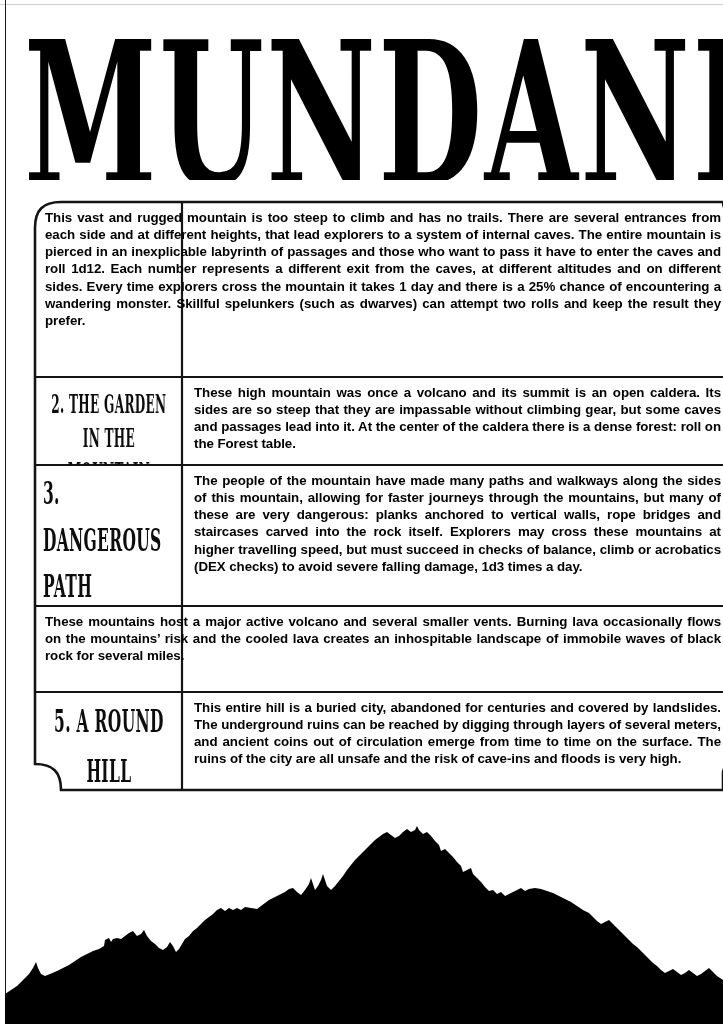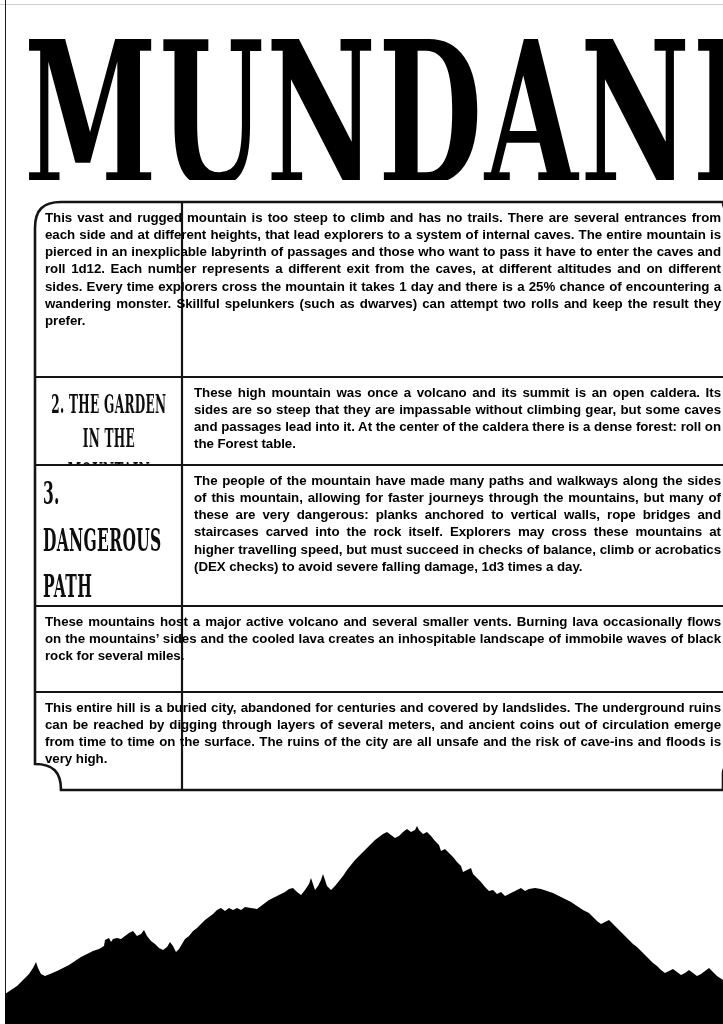--- a/index.html
+++ b/index.html
@@ -202,25 +202,29 @@
 DANGEROUS
 PATH</div>
       </div>
       <div class="cell-body">
         <div class="body-text">The people of the mountain have made many paths and walkways along the sides of this mountain, allowing for faster journeys through the mountains, but many of these are very dangerous: planks anchored to vertical walls, rope bridges and staircases carved into the rock itself. Explorers may cross these mountains at higher travelling speed, but must succeed in checks of balance, climb or acrobatics (DEX checks) to avoid severe falling damage, 1d3 times a day.</div>
       </div>
     </div>
 
     <div class="row" style="top:406px; height:86px;">
       <div class="cell-body">
-        <div class="body-text">These mountains host a major active volcano and several smaller vents. Burning lava occasionally flows on the mountains’ sides and the cooled lava creates an inhospitable landscape of immobile waves of black rock for several miles.</div>
+        <div class="body-text">These mountains host a major active volcano and several smaller vents. Burning lava occasionally flows on the mountains’ risk and the cooled lava creates an inhospitable landscape of immobile waves of black rock for several miles.</div>
       </div>
     </div>
 
     <div class="row" style="top:492px; height:98px;">
+      <div class="cell-head head-center">
+        <div class="head-text" style="line-height:38px;">5. A ROUND
+HILL</div>
+      </div>
       <div class="cell-body">
         <div class="body-text">This entire hill is a buried city, abandoned for centuries and covered by landslides. The underground ruins can be reached by digging through layers of several meters, and ancient coins out of circulation emerge from time to time on the surface. The ruins of the city are all unsafe and the risk of cave-ins and floods is very high.</div>
       </div>
     </div>
 
   </div>
 
   <div id="mountain">
     <svg viewBox="0 0 718 206" preserveAspectRatio="none">
       <path fill="#000000" d="M 0,206 L 0,176 L 6,172 L 12,168 L 18,162 L 24,156 L 28,150 L 31,144

